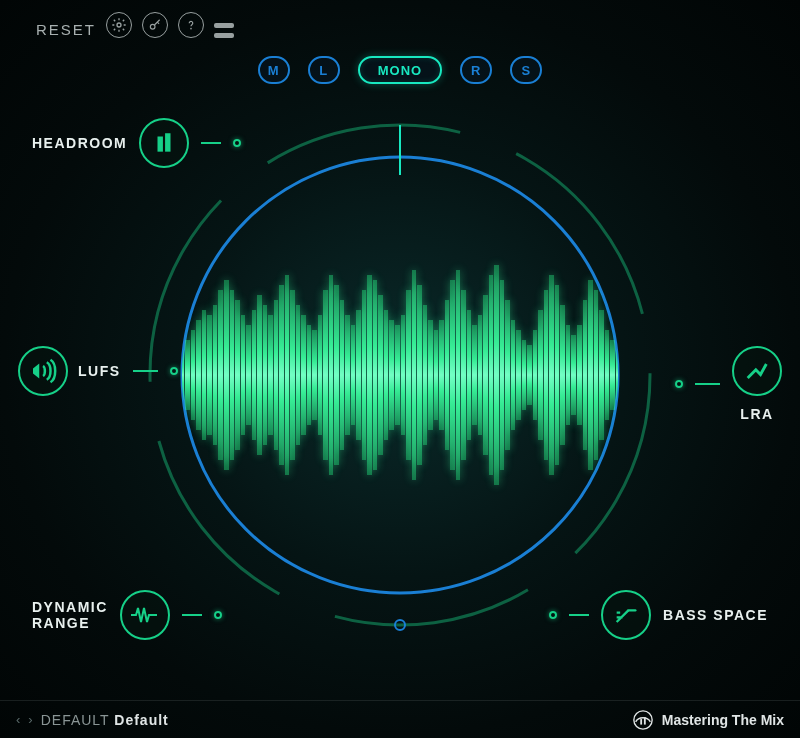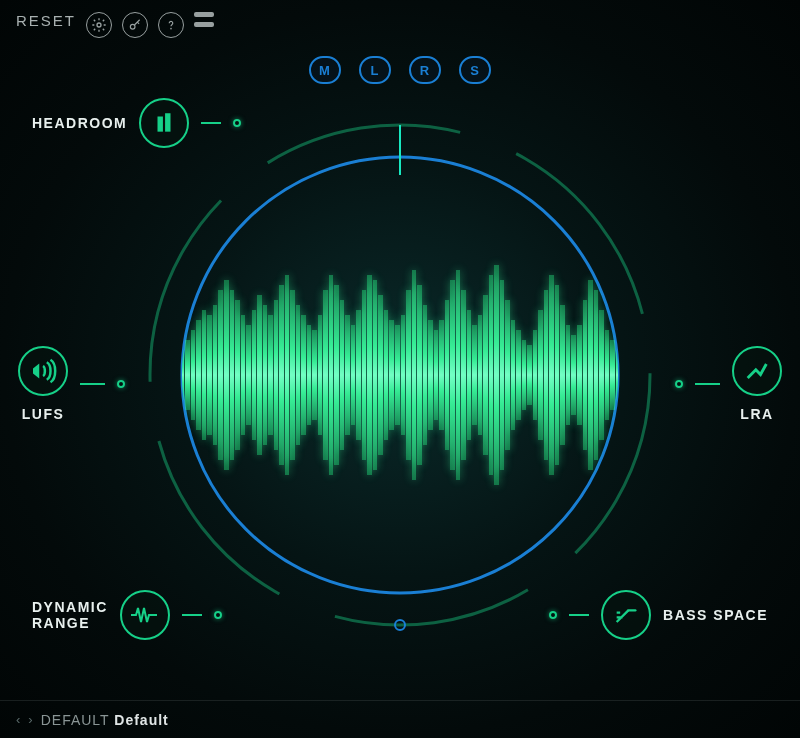--- a/index.html
+++ b/index.html
@@ -24,22 +24,23 @@
     padding: 0 16px;
   }
   .app-title {
     font-size: 26px;
     font-weight: 400;
     letter-spacing: 4px;
     color: #6a7a7a;
   }
   .header-right {
     display: flex;
-    align-items: flex-start;
+    align-items: flex-end;
     gap: 10px;
+    margin-left: 20px;
   }
   .reset-label {
     font-size: 15px;
     letter-spacing: 2px;
     color: #a8b0b0;
     cursor: pointer;
   }
   .hicon {
     width: 26px; height: 26px;
     border: 1.5px solid #98a0a0;
@@ -183,21 +184,21 @@
     width: 8px; height: 8px;
     border: 2px solid #16d088;
     border-radius: 50%;
     box-shadow: 0 0 5px rgba(22,208,136,0.6);
   }
   .m-line {
     height: 2px;
     background: #16d088;
   }
 
-  .metric.headroom { top: 48px; left: 32px; }
+  .metric.headroom { top: 68px; left: 32px; }
   .metric.stereo   { top: 50px; right: 32px; }
   .metric.lufs     { top: 296px; left: 18px; }
   .metric.lra      { top: 296px; right: 18px; }
   .metric.dyn      { top: 540px; left: 32px; }
   .metric.bass     { top: 540px; right: 32px; }
 
   
   .waveform {
     position: absolute;
     left: 50%; top: 50%;
@@ -251,20 +252,21 @@
         <span></span>
     </div>
   </div>
 </div>
 
 <div class="stage">
 
   <div class="chan-row">
     <div class="chan-btn small">M</div>
     <div class="chan-btn small">L</div>
+    <div class="chan-btn active">MONO</div>
     <div class="chan-btn small">R</div>
     <div class="chan-btn small">S</div>
   </div>
 
   <div class="center-dial">
     <svg width="520" height="520" viewBox="0 0 520 520">
 
       <circle cx="260" cy="260" r="250" fill="none" stroke="#0e6a48" stroke-width="3" stroke-dasharray="200 60 200 60 200 60 200 60 200 60 200 60" transform="rotate(-60 260 260)" opacity="0.9"></circle>
 
       <circle cx="260" cy="260" r="218" fill="none" stroke="#1a7fd4" stroke-width="3"></circle>
@@ -366,21 +368,21 @@
         <rect x="6" y="6" width="5" height="14" fill="#16d088"></rect>
         <rect x="13" y="3" width="5" height="17" fill="#16d088"></rect>
       </svg>
     </div>
     <div class="m-line" style="width:20px"></div>
     <div class="m-dot"></div>
   </div>
 
 
   <div class="metric lufs">
-    <div style="display:flex;flex-direction:column;align-items:center;gap:10px">
+    <div style="display:flex;flex-direction:row;align-items:center;gap:10px">
       <div class="m-icon">
         <svg width="30" height="30" viewBox="0 0 24 24" fill="none" stroke="#16d088" stroke-width="2">
           <path d="M4 14v-4l5-4v12l-5-4z" fill="#16d088" stroke="none"></path>
           <path d="M12 8c2 1 2 7 0 8M15 5c4 2 4 12 0 14M18 3c5 3 5 15 0 18"></path>
         </svg>
       </div>
       <div class="m-label">LUFS</div>
     </div>
     <div class="m-line" style="width:25px"></div>
     <div class="m-dot"></div>
@@ -429,13 +431,22 @@
 
 <div class="footer">
   <div class="preset-nav">
     <span class="chev">‹</span>
     <span class="chev">›</span>
     <span class="preset-text">
       <span>DEFAULT</span>
       <b>Default</b>
     </span>
   </div>
+  <div class="brand">
+    <svg width="22" height="22" viewBox="0 0 24 24">
+      <circle cx="12" cy="12" r="10" fill="none" stroke="#e0e5e5" stroke-width="1.5"></circle>
+      <path d="M4 14c3-6 13-6 16 0" fill="none" stroke="#e0e5e5" stroke-width="1.5"></path>
+      <rect x="9" y="11" width="2" height="6" fill="#e0e5e5"></rect>
+      <rect x="13" y="9" width="2" height="8" fill="#e0e5e5"></rect>
+    </svg>
+    <span>Mastering The Mix</span>
+  </div>
 </div>
 
 </body></html>

